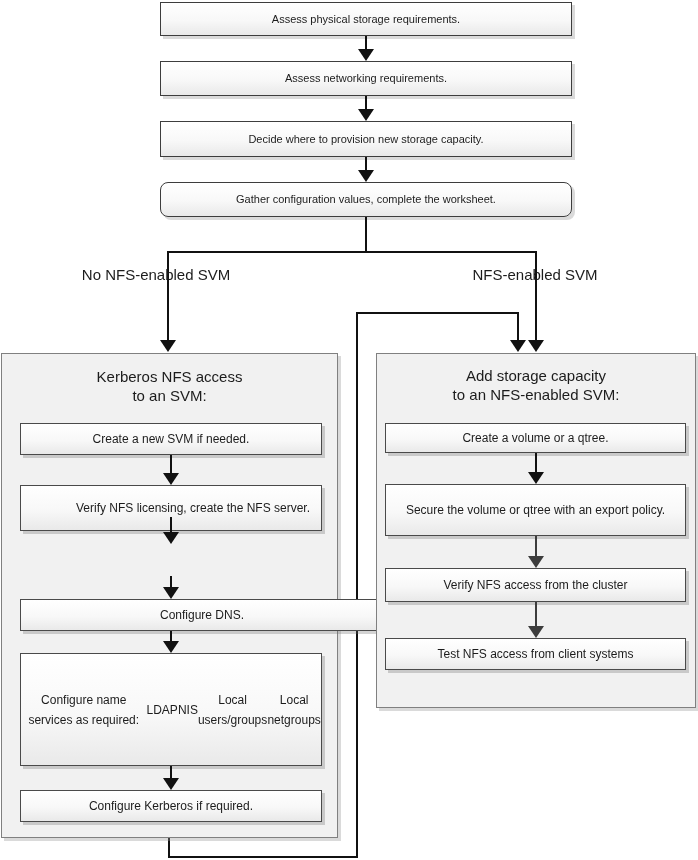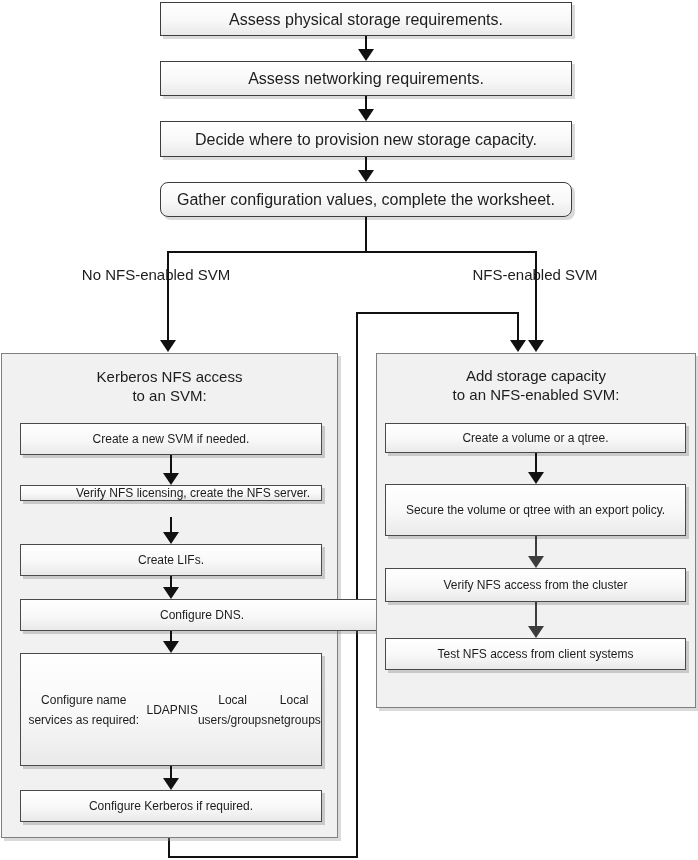--- a/index.html
+++ b/index.html
@@ -8,21 +8,21 @@
     position:relative; width:698px; height:860px; background:#ffffff;
     font-family:"Liberation Sans", sans-serif; color:#1c1c1c; overflow:hidden;
   }
   
   .fbox {
     position:absolute;
     background:linear-gradient(180deg,#ffffff 0%,#f8f8f8 55%,#e9e9e9 100%);
     border:1px solid #3d3d3d;
     box-shadow:3px 3px 0 rgba(150,150,150,.35);
     display:flex; align-items:center; justify-content:center;
-    text-align:center; font-size:16px; line-height:19px;
+    text-align:center; font-size:11px; line-height:19px;
   }
   .fbox.inner { font-size:12px; border-color:#4a4a4a; box-shadow:3px 3px 0 rgba(110,110,110,.30); }
   .one-line { white-space:nowrap; }
   .multi { line-height:20px; }
   
   .panel {
     position:absolute; background:#f1f1f1; border:1px solid #808080;
     box-shadow:3px 3px 0 rgba(150,150,150,.35);
   }
   .ctitle {
@@ -106,28 +106,27 @@
     <div class="ctitle" style="top:13px;">Kerberos NFS access</div>
     <div class="ctitle" style="top:32px;">to an SVM:</div>
 
     <div class="fbox inner one-line" style="left:18px; top:69px; width:302px; height:32px;">Create a new SVM if needed.</div>
 
     <div class="varrow" style="left:161px; top:101px; height:30px;">
       <div class="shaft"></div>
         <div class="head"></div>
     </div>
 
-    <div class="fbox inner one-line" style="left:18px; top:131px; width:302px; height:16px;padding-left:44px;">Verify NFS licensing, create the NFS server.</div>
+    <div class="fbox inner one-line" style="left:18px; top:131px; width:302px; height:46px;padding-left:44px;">Verify NFS licensing, create the NFS server.</div>
 
     <div class="varrow" style="left:161px; top:163px; height:27px;">
       <div class="shaft"></div>
         <div class="head"></div>
     </div>
 
-    <div class="fbox inner one-line" style="left:18px; top:190px; width:302px; height:32px;">Create LIFs.</div>
 
     <div class="varrow" style="left:161px; top:222px; height:23px;">
       <div class="shaft"></div>
         <div class="head"></div>
     </div>
 
     <div class="fbox inner one-line" style="left:18px; top:245px; width:364px; height:32px;">Configure DNS.</div>
 
     <div class="varrow" style="left:161px; top:277px; height:22px;">
       <div class="shaft"></div>

